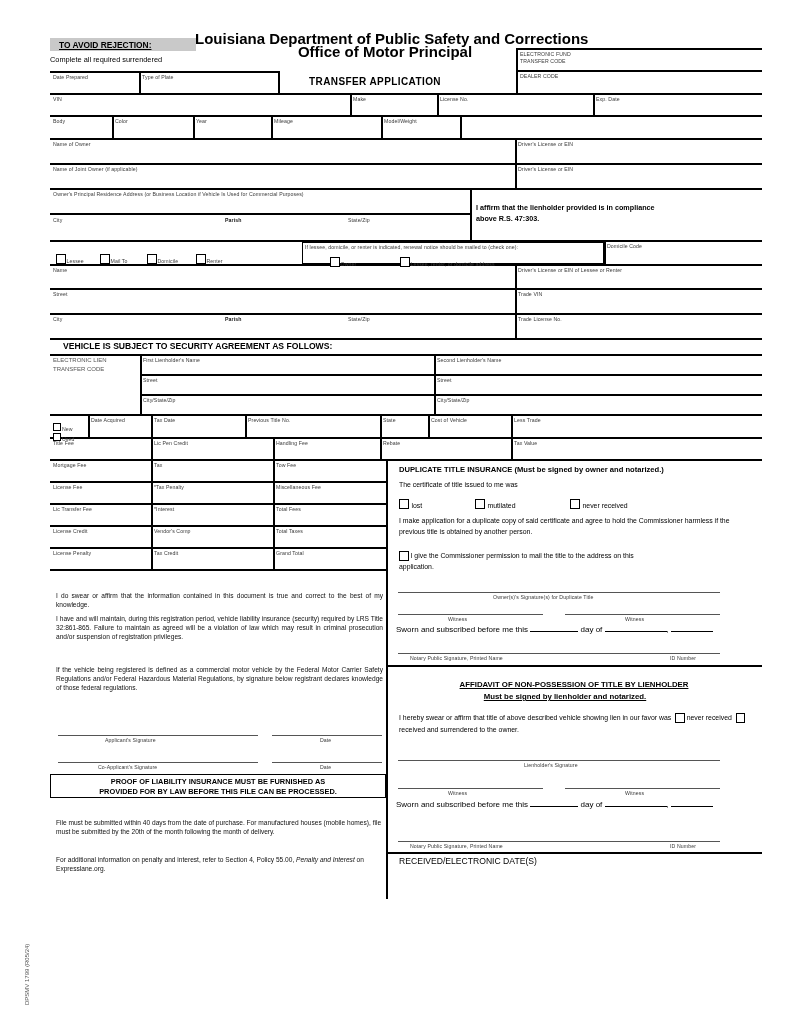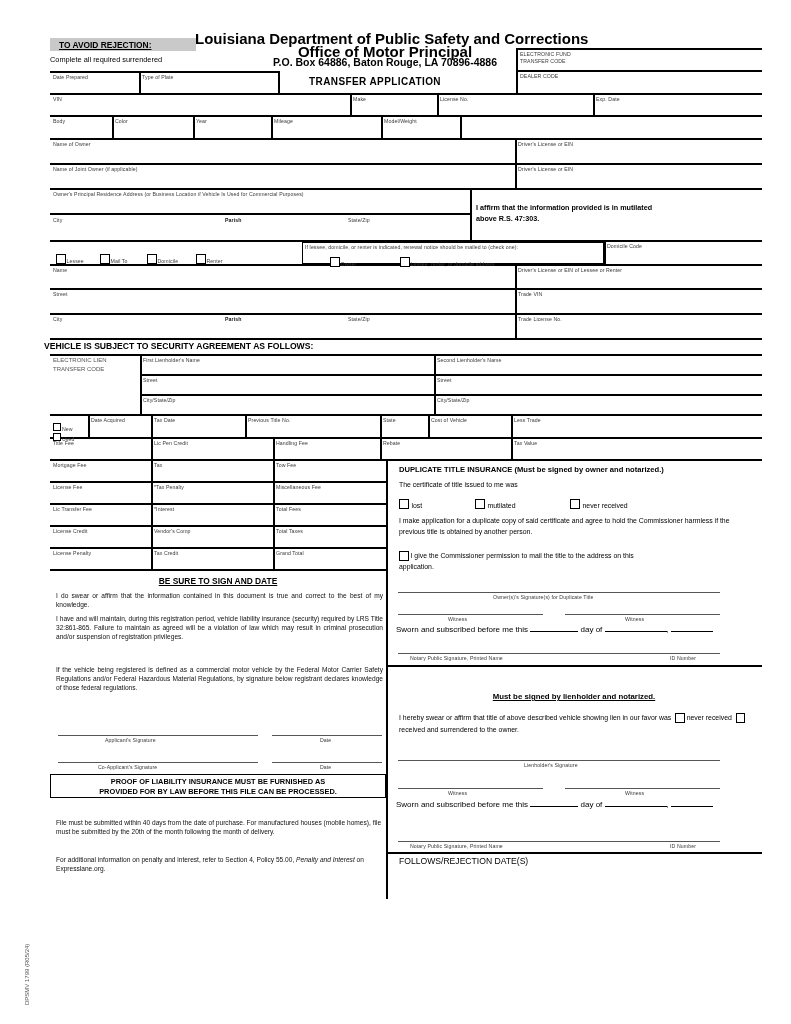--- a/index.html
+++ b/index.html
@@ -60,21 +60,20 @@
 
   <div class="vert" style="left:24px;top:1005px;">DPSMV 1799 (R05/24)</div>
 
   <div class="abs shade" style="left:50px;top:38px;width:146px;height:13px;">
     <div class="abs bold ul" style="left:9px;top:2px;font-size:8.4px;">TO AVOID REJECTION:</div>
   </div>
   <div class="abs" style="left:50px;top:55px;font-size:7.4px;">Complete all required surrendered</div>
 
   <div class="abs title1" style="left:195px;top:30px;width:380px;">Louisiana Department of Public Safety and Corrections</div>
   <div class="abs title1" style="left:195px;top:43px;width:380px;">Office of Motor Principal</div>
-  <div class="abs title2" style="left:195px;top:56px;width:380px;">P.O. Box 64886, Baton Rouge, LA 70896-4886</div>
   <div class="abs vehapp" style="left:245px;top:76px;width:260px;">TRANSFER APPLICATION</div>
 
   <div class="hline" style="left:516px;top:48px;width:246px;"></div>
   <div class="hline" style="left:516px;top:70px;width:246px;"></div>
   <div class="vline" style="left:516px;top:48px;height:45px;"></div>
   <div class="abs lbl" style="left:520px;top:51px;">ELECTRONIC FUND</div>
   <div class="abs lbl" style="left:520px;top:58px;">TRANSFER CODE</div>
   <div class="abs lbl" style="left:520px;top:73px;">DEALER CODE</div>
   <div class="abs fieldbox" style="left:600px;top:49px;width:160px;height:20px;"></div>
   <div class="abs fieldbox" style="left:600px;top:71px;width:160px;height:20px;"></div>
@@ -139,21 +138,21 @@
   <div class="abs lbl" style="left:53px;top:191px;">Owner's Principal Residence Address (or Business Location if Vehicle Is Used for Commercial Purposes)</div>
   <div class="abs fieldbox" style="left:53px;top:198px;width:412px;height:14px;"></div>
 
   <div class="abs lbl" style="left:53px;top:217px;">City</div>
   <div class="abs lbl" style="left:225px;top:217px;font-weight:bold;color:#111;">Parish</div>
   <div class="abs lbl" style="left:348px;top:217px;">State/Zip</div>
   <div class="abs fieldbox" style="left:53px;top:224px;width:165px;height:14px;"></div>
   <div class="abs fieldbox" style="left:225px;top:224px;width:118px;height:14px;"></div>
   <div class="abs fieldbox" style="left:348px;top:224px;width:118px;height:14px;"></div>
 
-  <div class="abs bold" style="left:476px;top:203px;font-size:7.2px;">I affirm that the information provided is in mutilated</div>
+  <div class="abs bold" style="left:476px;top:203px;font-size:7.2px;">I affirm that the lienholder provided is in compliance</div>
   <div class="abs bold" style="left:476px;top:214px;font-size:7.2px;">above R.S. 47:303.</div>
 
   <div class="hline" style="left:50px;top:264px;width:712px;"></div>
   <div class="abs" style="left:56px;top:249px;">
     <span class="cb cb-md"></span><span class="lbl" style="margin-left:1px;">Lessee</span>
   </div>
   <div class="abs" style="left:100px;top:249px;">
     <span class="cb cb-md"></span><span class="lbl" style="margin-left:1px;">Mail To</span>
   </div>
   <div class="abs" style="left:147px;top:249px;">
@@ -194,21 +193,21 @@
   <div class="vline" style="left:515px;top:313px;height:25px;"></div>
   <div class="abs lbl" style="left:53px;top:316px;">City</div>
   <div class="abs lbl" style="left:225px;top:316px;font-weight:bold;color:#111;">Parish</div>
   <div class="abs lbl" style="left:348px;top:316px;">State/Zip</div>
   <div class="abs lbl" style="left:518px;top:316px;">Trade License No.</div>
   <div class="abs fieldbox" style="left:53px;top:322px;width:165px;height:15px;"></div>
   <div class="abs fieldbox" style="left:225px;top:322px;width:118px;height:15px;"></div>
   <div class="abs fieldbox" style="left:348px;top:322px;width:160px;height:15px;"></div>
   <div class="abs fieldbox" style="left:518px;top:322px;width:242px;height:15px;"></div>
 
-  <div class="abs secthead" style="left:44px;top:341px;">VEHICLE IS SUBJECT TO SECURITY AGREEMENT AS FOLLOWS:</div>
+  <div class="abs secthead" style="left:63px;top:341px;">VEHICLE IS SUBJECT TO SECURITY AGREEMENT AS FOLLOWS:</div>
   <div class="hline" style="left:50px;top:354px;width:712px;"></div>
 
   <div class="vline" style="left:140px;top:354px;height:60px;"></div>
   <div class="vline" style="left:434px;top:354px;height:60px;"></div>
   <div class="hline" style="left:140px;top:374px;width:622px;"></div>
   <div class="hline" style="left:140px;top:394px;width:622px;"></div>
   <div class="hline" style="left:50px;top:414px;width:712px;"></div>
 
   <div class="abs lbl7" style="left:53px;top:357px;color:#555;">ELECTRONIC LIEN</div>
   <div class="abs lbl7" style="left:53px;top:366px;color:#555;">TRANSFER CODE</div>
@@ -312,21 +311,20 @@
   <div class="abs fieldbox" style="left:154px;top:534px;width:117px;height:12px;"></div>
   <div class="abs fieldbox" style="left:276px;top:534px;width:108px;height:12px;"></div>
 
   <div class="abs lbl" style="left:53px;top:550px;">License Penalty</div>
   <div class="abs lbl" style="left:154px;top:550px;">Tax Credit</div>
   <div class="abs lbl" style="left:276px;top:550px;">Grand Total</div>
   <div class="abs fieldbox" style="left:53px;top:556px;width:96px;height:12px;"></div>
   <div class="abs fieldbox" style="left:154px;top:556px;width:117px;height:12px;"></div>
   <div class="abs fieldbox" style="left:276px;top:556px;width:108px;height:12px;"></div>
 
-  <div class="abs bold ul" style="left:50px;top:576px;width:336px;text-align:center;font-size:8.4px;">BE SURE TO SIGN AND DATE</div>
 
   <div class="abs para" style="left:56px;top:591px;width:327px;">I do swear or affirm that the information contained in this document is true and correct to the best of my knowledge.</div>
   <div class="abs para" style="left:56px;top:614px;width:327px;">I have and will maintain, during this registration period, vehicle liability insurance (security) required by LRS Title 32:861-865. Failure to maintain as agreed will be a violation of law which may result in criminal prosecution and/or suspension of registration privileges.</div>
   <div class="abs para" style="left:56px;top:665px;width:327px;">If the vehicle being registered is defined as a commercial motor vehicle by the Federal Motor Carrier Safety Regulations and/or Federal Hazardous Material Regulations, by signature below registrant declares knowledge of those federal regulations.</div>
 
   <div class="sigline" style="left:58px;top:735px;width:200px;"></div>
   <div class="abs fieldbox" style="left:58px;top:720px;width:200px;height:14px;"></div>
   <div class="abs lbl" style="left:105px;top:737px;">Applicant's Signature</div>
   <div class="sigline" style="left:272px;top:735px;width:110px;"></div>
   <div class="abs fieldbox" style="left:272px;top:720px;width:110px;height:14px;"></div>
@@ -386,21 +384,22 @@
     <span style="display:inline-block;width:42px;border-bottom:1.2px solid #000;"></span>
   </div>
 
   <div class="sigline" style="left:398px;top:653px;width:322px;"></div>
   <div class="abs fieldbox" style="left:398px;top:640px;width:322px;height:12px;"></div>
   <div class="abs lbl" style="left:410px;top:655px;">Notary Public Signature, Printed Name</div>
   <div class="abs lbl" style="left:670px;top:655px;">ID Number</div>
 
   <div class="hline" style="left:386px;top:665px;width:376px;"></div>
 
-  <div class="abs sechead-ul" style="left:392px;top:692px;width:364px;">Must be signed by lienholder and notarized.</div>
+  <div class="abs sechead-ul" style="left:392px;top:680px;width:364px;">AFFIDAVIT OF NON-POSSESSION OF TITLE BY LIENHOLDER</div>
+  <div class="abs sechead-ul" style="left:383px;top:692px;width:364px;">Must be signed by lienholder and notarized.</div>
 
   <div class="abs" style="left:399px;top:712px;width:352px;font-size:6.9px;line-height:11.5px;">
     <span>I hereby swear or affirm that title of above described vehicle showing lien in our favor was</span>
     <span class="cb cb-md" style="margin:0 2px;"></span><span>never received</span>
     <span class="cb cb-md" style="margin:0 2px;"></span><span>received and surrendered to the owner.</span>
   </div>
 
   <div class="sigline" style="left:398px;top:760px;width:322px;"></div>
   <div class="abs fieldbox" style="left:398px;top:746px;width:322px;height:13px;"></div>
   <div class="abs lbl" style="left:524px;top:762px;">Lienholder's Signature</div>
@@ -419,16 +418,16 @@
     <span style="display:inline-block;width:62px;border-bottom:1.2px solid #000;"></span><span>,</span>
     <span style="display:inline-block;width:42px;border-bottom:1.2px solid #000;"></span>
   </div>
 
   <div class="sigline" style="left:398px;top:841px;width:322px;"></div>
   <div class="abs fieldbox" style="left:398px;top:828px;width:322px;height:12px;"></div>
   <div class="abs lbl" style="left:410px;top:843px;">Notary Public Signature, Printed Name</div>
   <div class="abs lbl" style="left:670px;top:843px;">ID Number</div>
 
   <div class="hline" style="left:386px;top:852px;width:376px;"></div>
-  <div class="abs" style="left:399px;top:856px;font-size:8.6px;">FOLLOWS/REJECTION DATE(S)</div>
+  <div class="abs" style="left:399px;top:856px;font-size:8.6px;">RECEIVED/ELECTRONIC DATE(S)</div>
   <div class="abs fieldbox" style="left:392px;top:870px;width:368px;height:28px;"></div>
 
 </div>
 
 </body></html>

